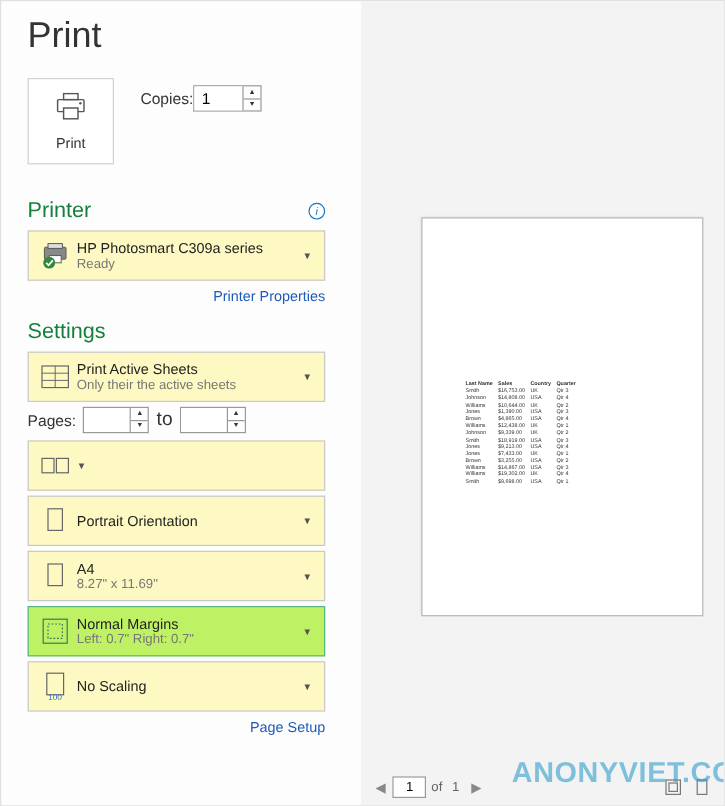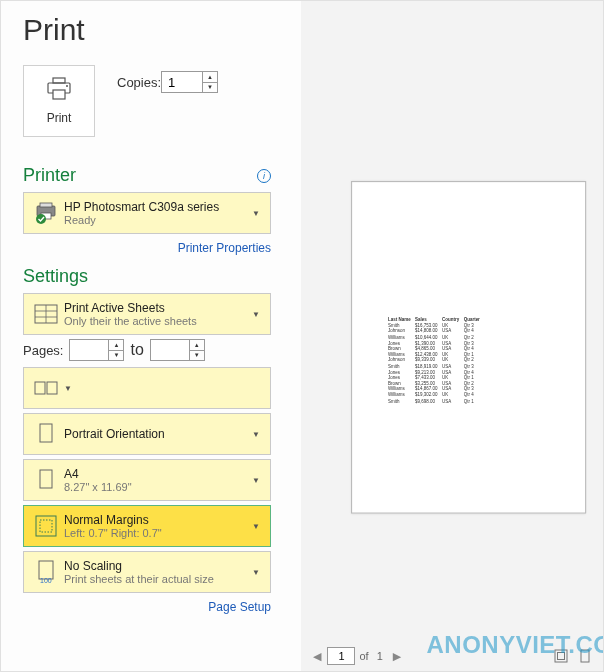--- a/index.html
+++ b/index.html
@@ -118,21 +118,21 @@
       align-items: center;
       border: 1px solid #c9c9c9;
       background: #fef9c3;
       height: 42px;
       padding: 0 6px 0 8px;
       cursor: pointer;
       margin-bottom: 4px;
       position: relative;
     }
     .dropdown.highlighted {
-      background: #fde047;
+      background: #bef264;
       border-color: #5ab581;
     }
     .dropdown .icon {
       width: 28px;
       display: flex;
       align-items: center;
       justify-content: center;
       flex-shrink: 0;
     }
     .dropdown .texts {
@@ -402,21 +402,20 @@
 
   <div class="dropdown">
     <div class="icon">
       <svg width="20" height="24" viewBox="0 0 20 24">
         <rect x="3" y="1" width="14" height="18" fill="none" stroke="#666"></rect>
         <text x="4" y="23" font-size="7" fill="#2a6fc9">100</text>
       </svg>
     </div>
     <div class="texts">
       <div class="primary">No Scaling</div>
-      <div class="secondary">Print sheets at their actual size</div>
     </div>
     <div class="chev">▼</div>
   </div>
 
   <div class="link-row">
     <span class="link">Page Setup</span>
   </div>
 </div>
 
 <div class="preview-panel">

